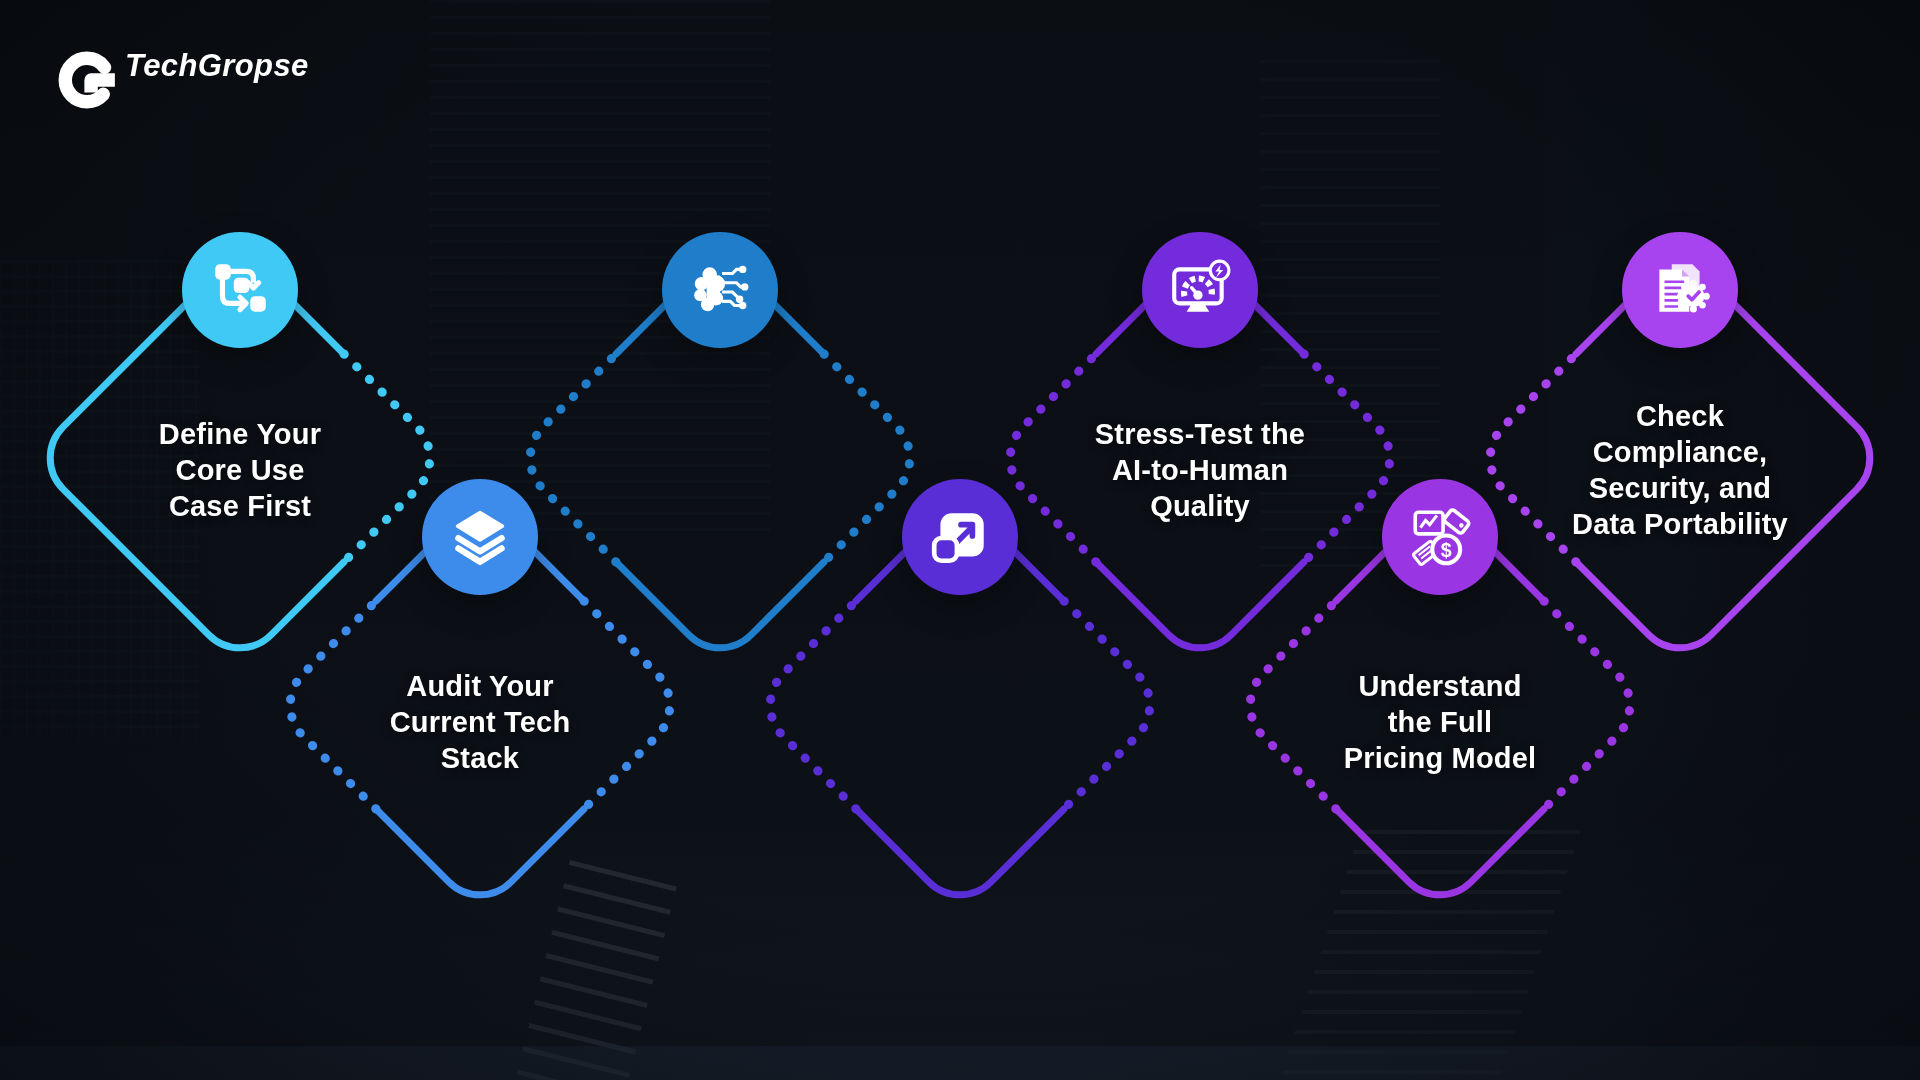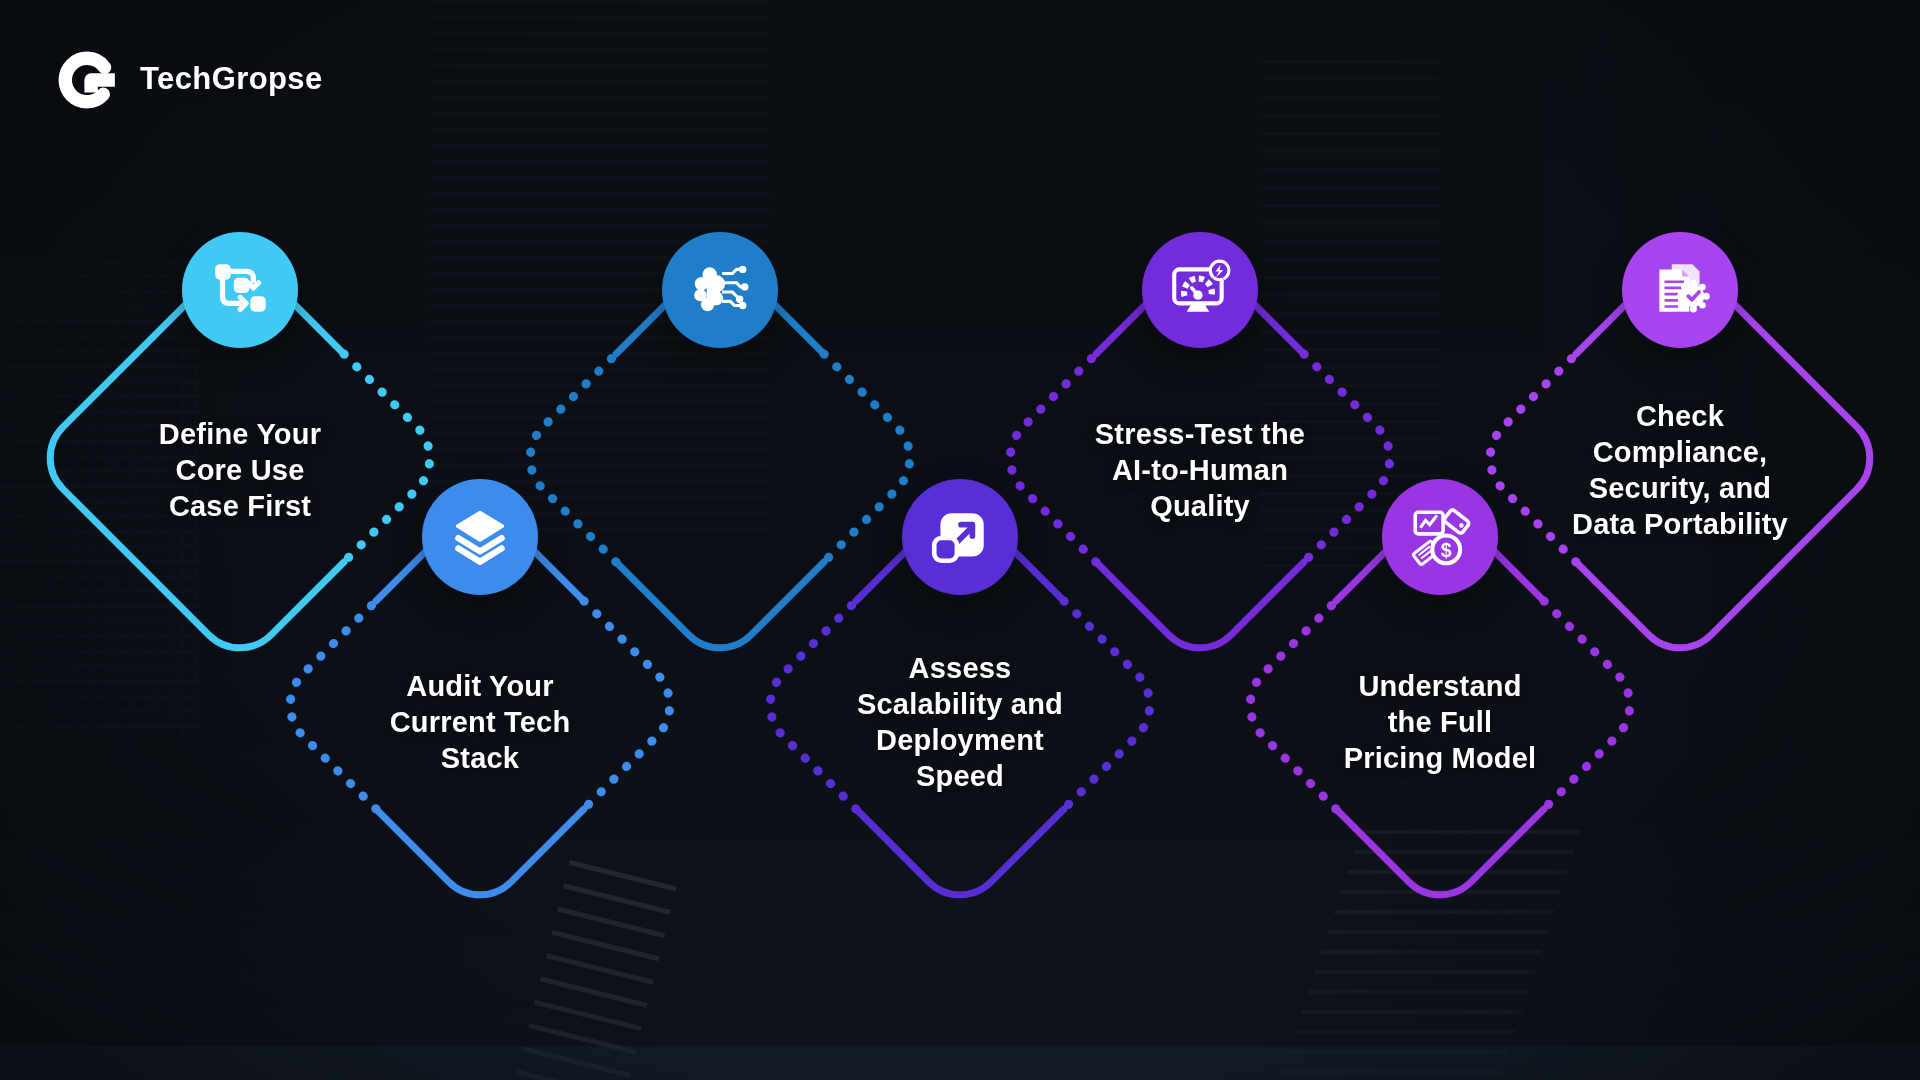--- a/index.html
+++ b/index.html
@@ -34,21 +34,21 @@
   .node{position:absolute;width:116px;height:116px;border-radius:50%;
         display:flex;align-items:center;justify-content:center;
         transform:translate(-50%,-50%);box-shadow:0 12px 30px rgba(0,0,0,.35);}
   .node svg{width:66px;height:66px;display:block;}
   
   .label{position:absolute;transform:translate(-50%,-50%);width:330px;
          color:#ffffff;font-weight:700;font-size:29px;line-height:36px;
          text-align:center;white-space:pre-line;letter-spacing:.2px;
          text-shadow:0 2px 8px rgba(0,0,0,.55);}
   
-  .logo{position:absolute;left:57px;top:48px;display:flex;align-items:center;gap:21px;color:#fff;}
+  .logo{position:absolute;left:57px;top:48px;display:flex;align-items:flex-start;gap:6px;color:#fff;font-style:italic;}
   .logo .mark{width:62px;height:62px;}
   .logo .word{font-size:31px;font-weight:600;letter-spacing:.4px;}
 </style>
 </head>
 <body>
 
 <div class="stage">
 
   <div class="bg bg-grid-l"></div>
   <div class="bg bg-towers-c"></div>
@@ -190,24 +190,20 @@
       <path d="M40 38 l3.5 3.5 7 -7.5" fill="none" stroke="currentColor" stroke-width="3.6" stroke-linecap="round" stroke-linejoin="round"></path>
     </svg>
   </div>
 
   <div class="label" style="left:480px;top:722px">Audit Your
 Current Tech
 Stack</div>
   <div class="label" style="left:240px;top:470px">Define Your
 Core Use
 Case First</div>
-  <div class="label" style="left:960px;top:722px">Assess
-Scalability and
-Deployment
-Speed</div>
   <div class="label" style="left:1200px;top:470px">Stress-Test the
 AI-to-Human
 Quality</div>
   <div class="label" style="left:1440px;top:722px">Understand
 the Full
 Pricing Model</div>
   <div class="label" style="left:1680px;top:470px">Check
 Compliance,
 Security, and
 Data Portability</div>

